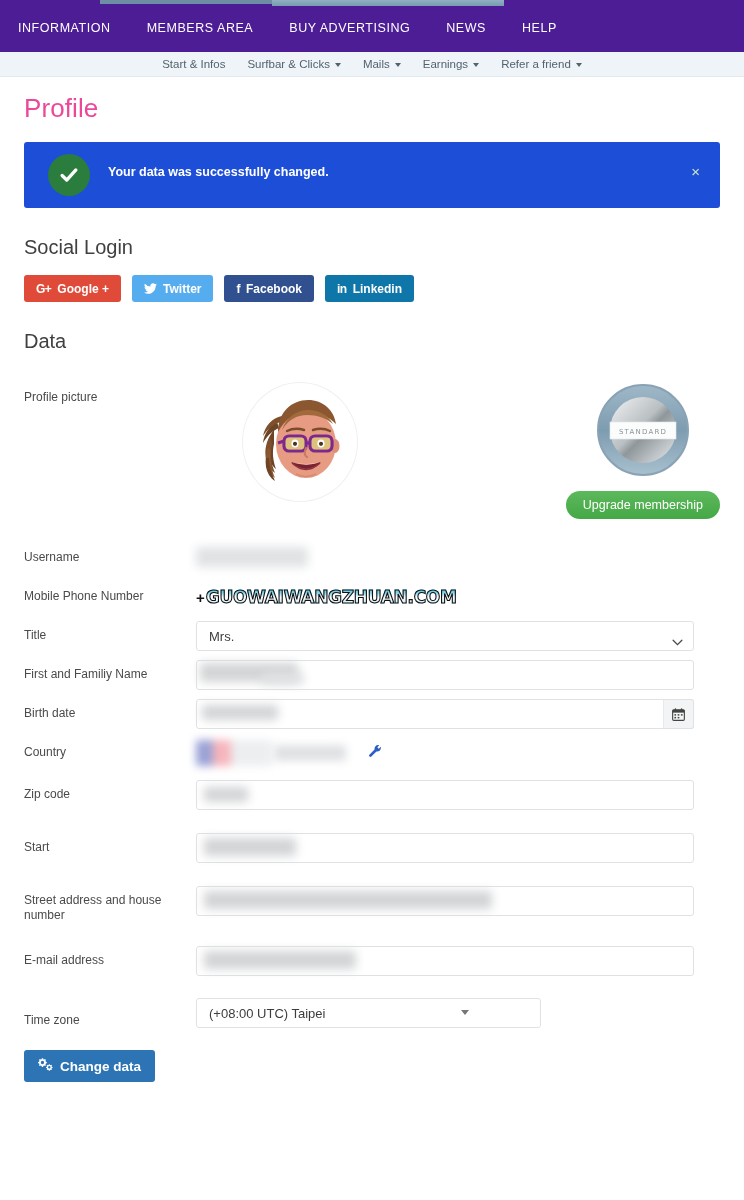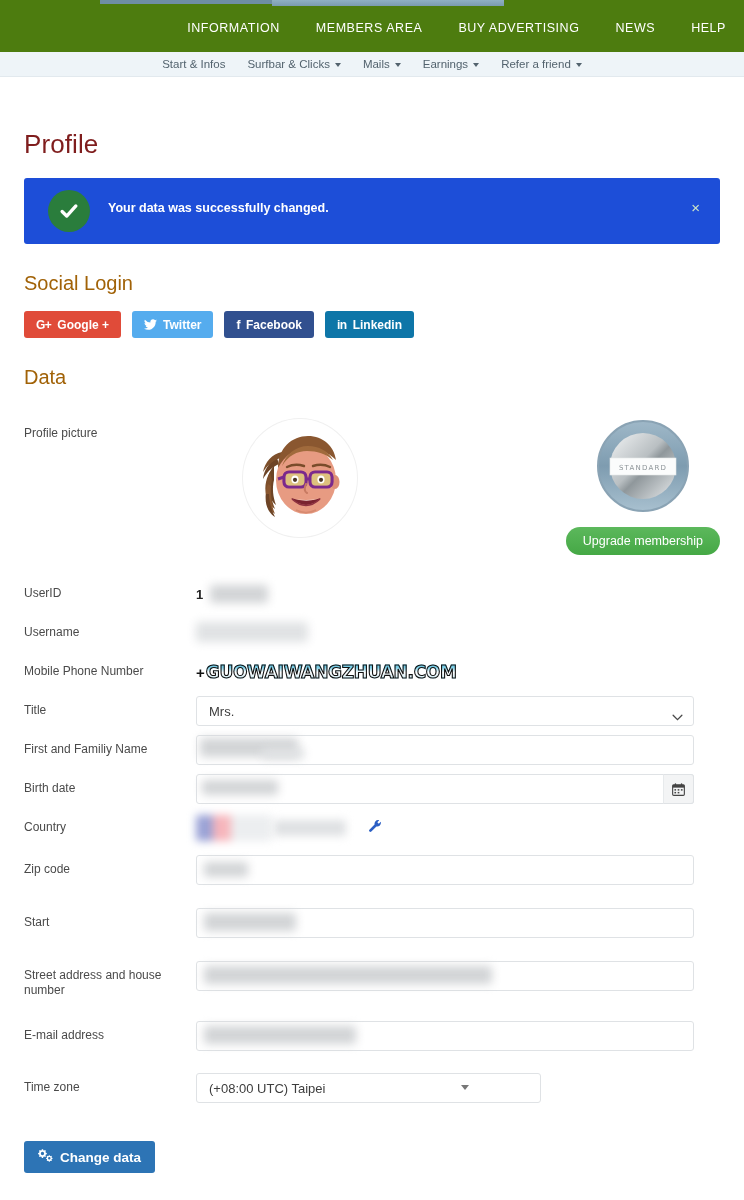--- a/index.html
+++ b/index.html
@@ -8,24 +8,24 @@
     width: 744px; height: 1200px;
     background: #ffffff;
     font-family: "Liberation Sans", sans-serif;
     overflow: hidden;
   }
 
   
   .topbar {
     position: relative;
     height: 52px;
-    background: #4d7c0f;
+    background: #4c1d95;
     display: flex;
     align-items: center;
-    justify-content: flex-end;
+    justify-content: flex-start;
     overflow: hidden;
   }
   .topbar-hl {
     position: absolute;
     left: 272px; top: 0; width: 232px; height: 6px;
     background: linear-gradient(to bottom, #8fb0c3, #7a9bb0);
   }
   .topbar-hl2 {
     position: absolute;
     left: 100px; top: 0; width: 172px; height: 4px;
@@ -79,22 +79,22 @@
 
   
   .page {
     padding: 0 24px;
     position: relative;
   }
 
   h1.page-title {
     font-size: 26px;
     font-weight: 400;
-    color: #7f1d1d;
-    margin: 52px 0 18px 0;
+    color: #ec4899;
+    margin: 16px 0 18px 0;
     letter-spacing: 0.1px;
   }
 
   
   .alert {
     position: relative;
     background: #1d4ed8;
     border-radius: 3px;
     height: 66px;
     display: flex;
@@ -127,21 +127,21 @@
     font-size: 15px;
     line-height: 1;
     cursor: pointer;
     font-family: "Liberation Sans", sans-serif;
   }
 
   
   h2.section-title {
     font-size: 20px;
     font-weight: 400;
-    color: #a16207;
+    color: #404040;
     margin: 28px 0 16px 0;
   }
 
   
   .social-row { display: flex; gap: 11px; align-items: center; }
   .sbtn {
     height: 27px;
     border: none;
     border-radius: 3px;
     color: #fff;
@@ -521,29 +521,20 @@
           <text x="47" y="50.5" text-anchor="middle" font-family="DejaVu Sans, sans-serif" font-size="7" letter-spacing="1.2" fill="#8d9498">STANDARD</text>
         </svg>
       </div>
       <button class="upgrade-btn">Upgrade membership</button>
     </div>
   </div>
 
   
   <div style="margin-top:24px;">
 
-    <div class="form-row">
-      <div class="f-label">UserID</div>
-      <div class="f-field">
-        <div class="plain-val">
-          <span>1</span>
-          <span class="blur" style="left:14px; top:6px; width:58px; height:18px;"></span>
-        </div>
-      </div>
-    </div>
 
     <div class="form-row">
       <div class="f-label">Username</div>
       <div class="f-field">
         <div class="plain-val">
           <span class="blur light" style="left:0px; top:4px; width:112px; height:20px;"></span>
         </div>
       </div>
     </div>
 
@@ -647,21 +638,21 @@
 
     <div class="form-row" style="margin-bottom:22px;">
       <div class="f-label">E-mail address</div>
       <div class="f-field">
         <span class="ghost" style="top:-18px;"></span>
         <input class="ctrl" style="">
         <span class="blur" style="left:8px; top:5px; width:152px; height:18px;"></span>
       </div>
     </div>
 
-    <div class="form-row" style="margin-bottom:16px;">
+    <div class="form-row" style="margin-bottom:0;align-items:flex-end;">
       <div class="f-label">Time zone</div>
       <div class="f-field">
         <div class="tz-wrap">
           <input class="tz-ctrl" readonly="" value="(+08:00 UTC) Taipei" style="">
           <span class="tzcaret"></span>
         </div>
       </div>
     </div>
 
   </div>

